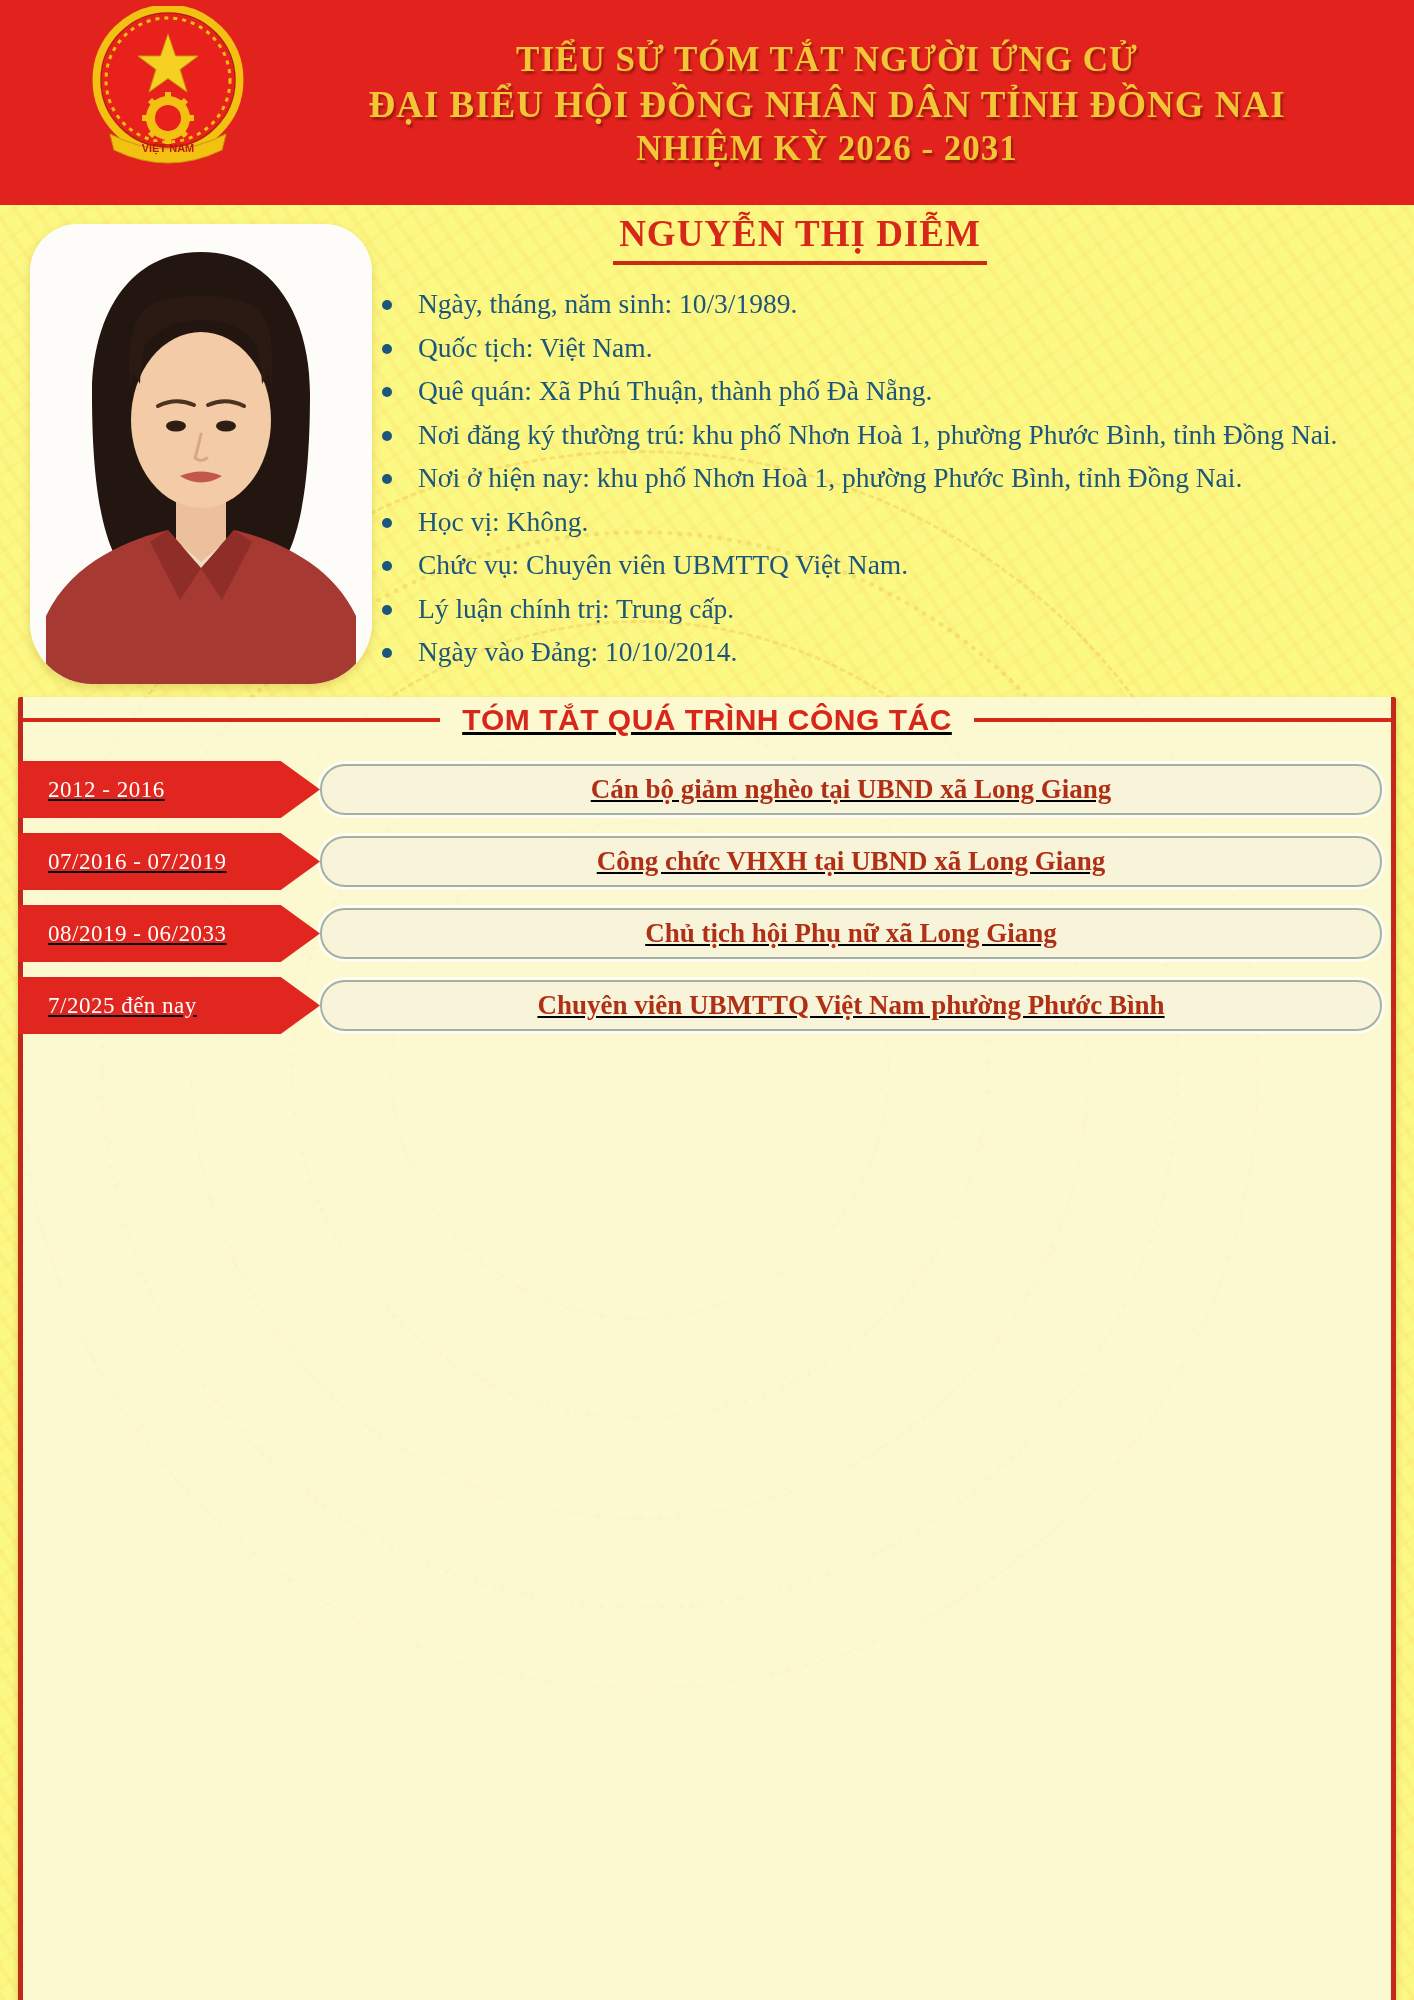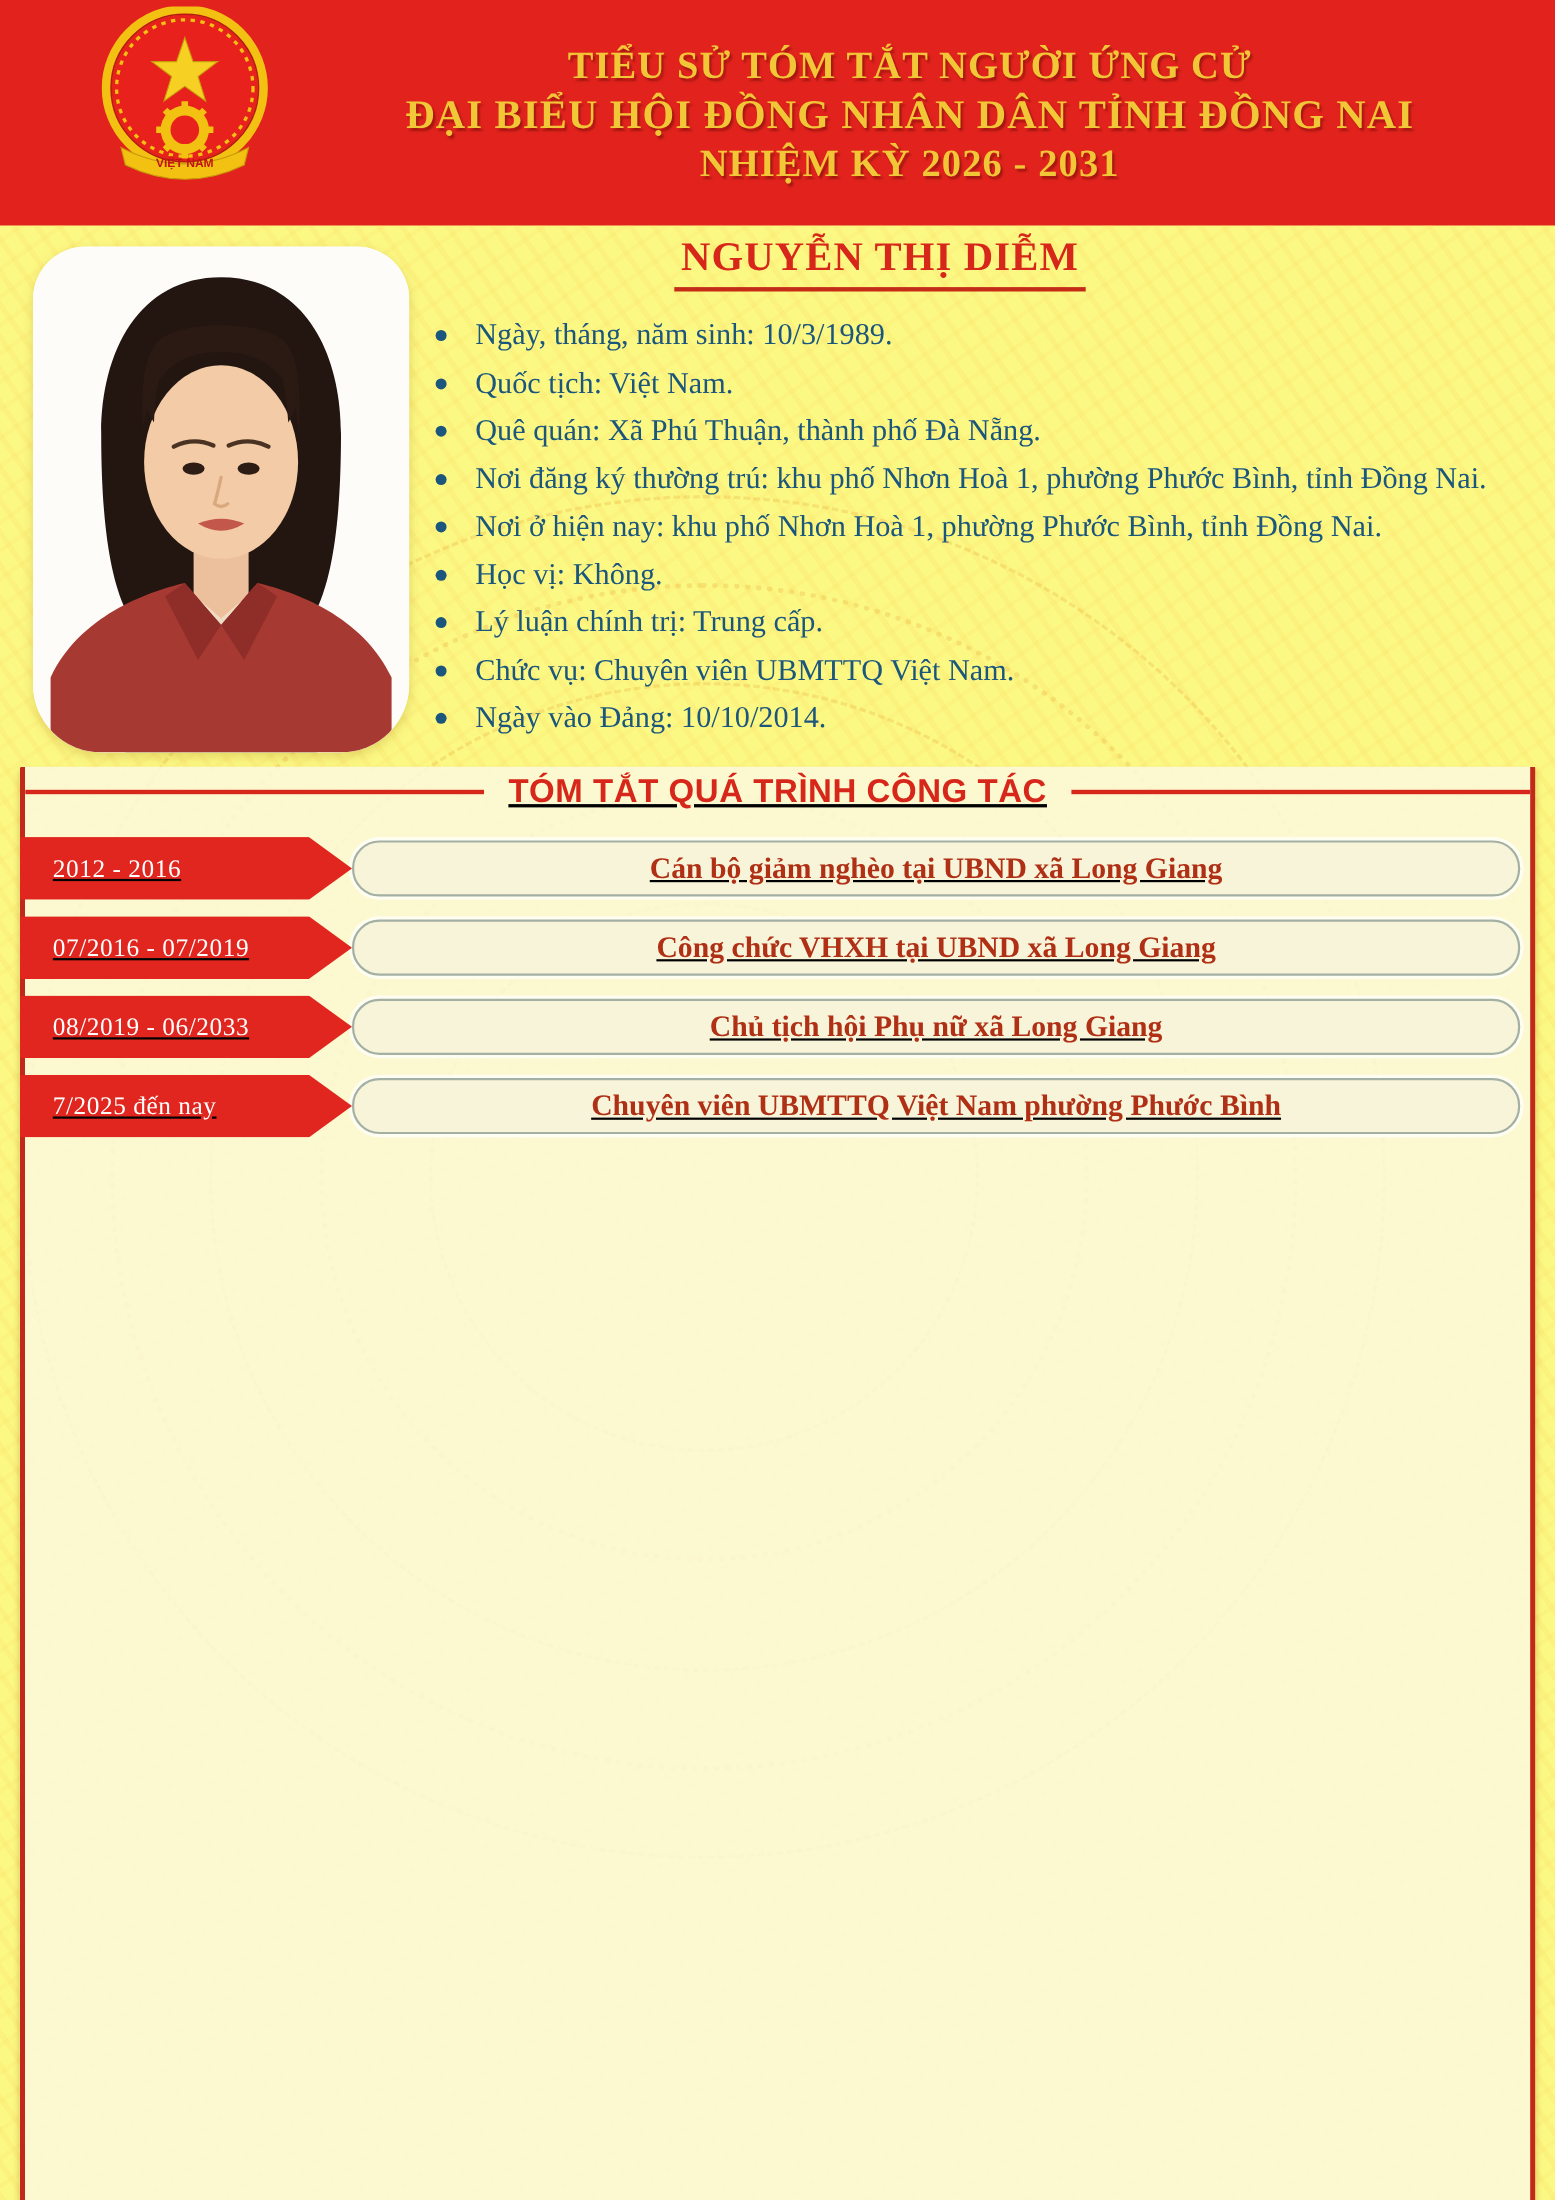--- a/index.html
+++ b/index.html
@@ -56,21 +56,21 @@
     position:absolute; left:386px; top:212px; width:828px;
     text-align:center;
   }
   .name {
     display:inline-block;
     font-size:37px; font-weight:bold; color:#d6271a; letter-spacing:1px;
     border-bottom:4px solid #c52c18; padding:0 6px 6px 6px;
     white-space:nowrap;
   }
   .details {
-    position:absolute; left:382px; top:288px; width:1010px;
+    position:absolute; left:368px; top:288px; width:1010px;
     list-style:none;
   }
   .details li {
     position:relative; padding-left:50px; margin-bottom:11.5px;
     font-size:27.5px; color:#1b567d; line-height:32px; white-space:nowrap;
   }
   .details li::before {
     content:""; position:absolute; left:14px; top:12px;
     width:10px; height:10px; border-radius:50%; background:#1b567d;
   }
@@ -196,23 +196,23 @@
   <li>Quốc tịch: Việt Nam.</li>
 
   <li>Quê quán: Xã Phú Thuận, thành phố Đà Nẵng.</li>
 
   <li>Nơi đăng ký thường trú: khu phố Nhơn Hoà 1, phường Phước Bình, tỉnh Đồng Nai.</li>
 
   <li>Nơi ở hiện nay: khu phố Nhơn Hoà 1, phường Phước Bình, tỉnh Đồng Nai.</li>
 
   <li>Học vị: Không.</li>
 
+  <li>Chức vụ: Chuyên viên UBMTTQ Việt Nam.</li>
+
   <li>Lý luận chính trị: Trung cấp.</li>
-
-  <li>Chức vụ: Chuyên viên UBMTTQ Việt Nam.</li>
 
   <li>Ngày vào Đảng: 10/10/2014.</li>
 </ul>
 
   <div class="panel">
     <div class="legend-row">
       <div class="legend-line"></div>
       <div class="legend-title">TÓM TẮT QUÁ TRÌNH CÔNG TÁC</div>
       <div class="legend-line"></div>
     </div>

